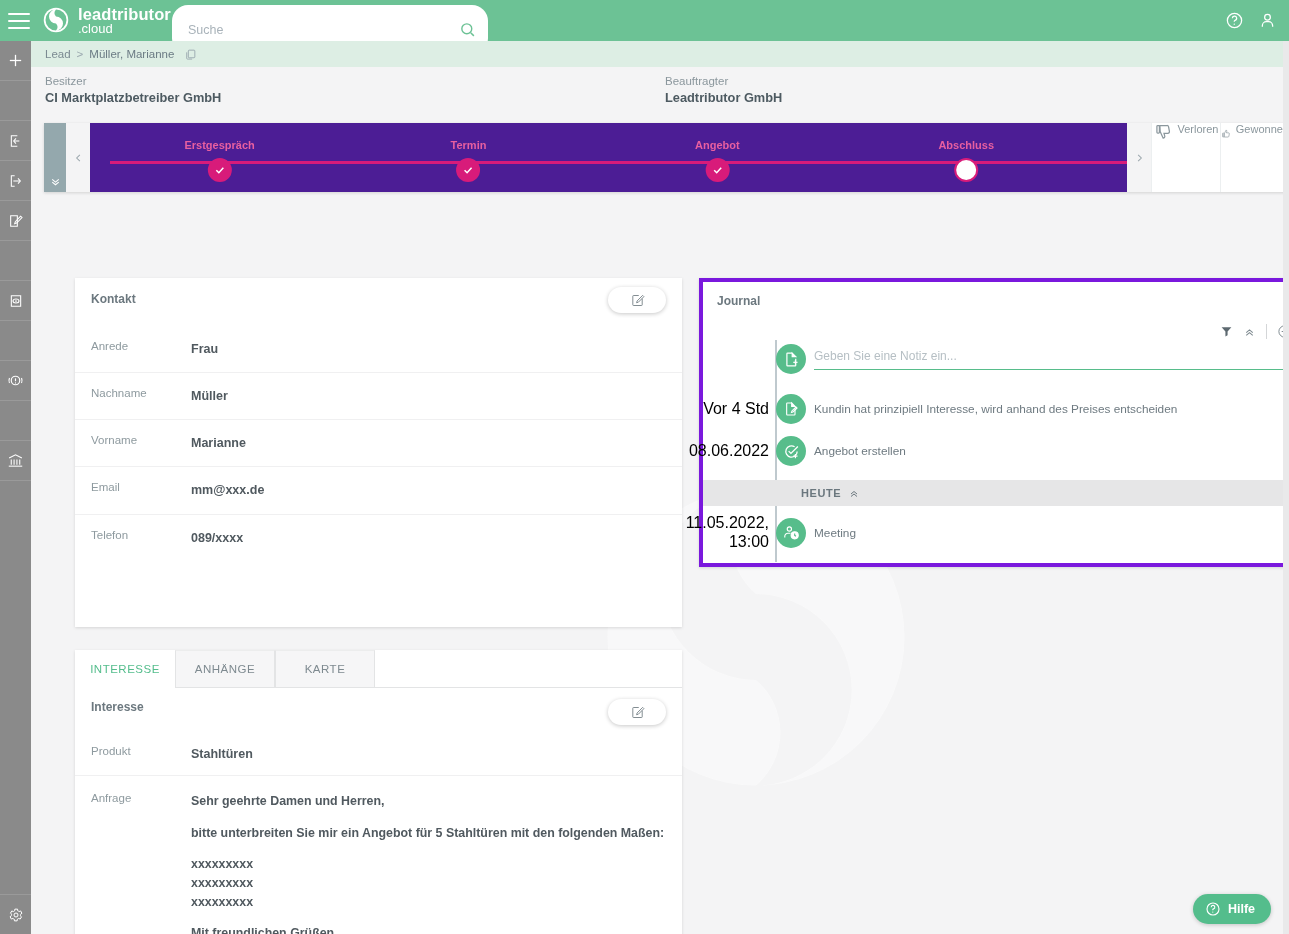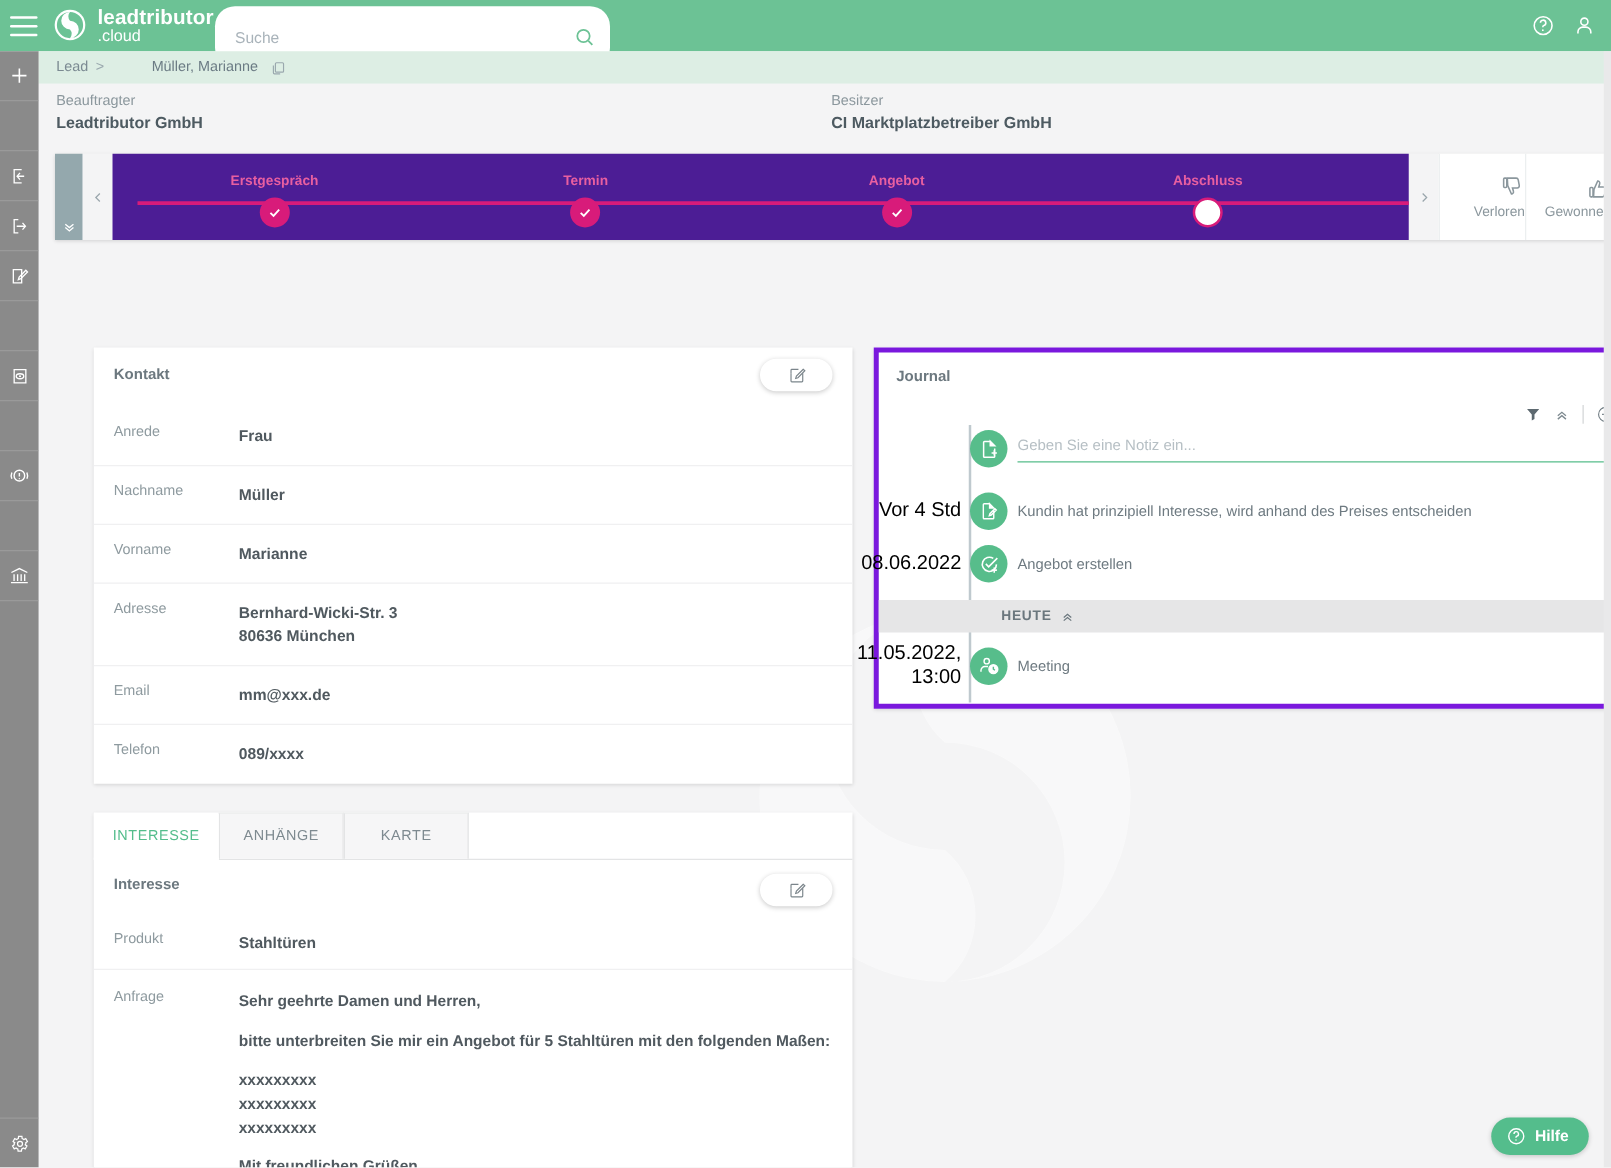--- a/index.html
+++ b/index.html
@@ -55,21 +55,21 @@
   .rail-bottom { height: 40px; display: flex; align-items: center; justify-content: center;
                  border-top: 1px solid #9a9a9a; cursor: pointer; color: #ffffff; }
 
   
   .crumbbar {
     position: absolute; left: 31px; top: 41px; width: 1258px; height: 26px;
     background: #ddeee4; display: flex; align-items: center; padding-left: 14px; gap: 6px;
   }
   .crumb { font-size: 11.5px; color: #7b8a92; cursor: pointer; }
   .crumb.sep { color: #9aa8ae; }
-  .crumb.cur { color: #6b7b84; margin-left: 32px; }
+  .crumb.cur { color: #6b7b84; }
 
   
   .canvas {
     position: absolute; left: 31px; top: 67px; width: 1258px; height: 867px;
     background: #f4f4f5; overflow: hidden;
   }
   .watermark {
     position: absolute; left: 560px; top: 405px; width: 330px; height: 330px;
     opacity: .45; pointer-events: none;
   }
@@ -104,21 +104,21 @@
   .pipe-label { font-size: 11px; color: #e85fa0; margin-top: 16px; white-space: nowrap; }
   .pipe-dot {
     width: 24px; height: 24px; border-radius: 50%; margin: 7px auto 0;
     display: flex; align-items: center; justify-content: center;
   }
   .pipe-dot.done { background: #d81b7a; }
   .pipe-dot.open { background: #ffffff; border: 2.5px solid #d81b7a; }
   .pipe-actions { display: flex; }
   .pipe-act {
     width: 69px; background: #ffffff; border-left: 1px solid #eceff0;
-    display: flex; flex-direction: column; align-items: flex-end; justify-content: center;
+    display: flex; flex-direction: row; align-items: flex-start; justify-content: center;
     gap: 4px; cursor: pointer;
   }
   .pipe-act-label { font-size: 11px; color: #8b979d; }
 
   
   .card {
     background: #ffffff; box-shadow: 0 1px 3px rgba(0,0,0,.13); position: absolute;
   }
   .card-title {
     font-size: 12px; font-weight: bold; color: #6c787f; padding: 14px 0 0 16px;
@@ -314,26 +314,26 @@
 
   <div class="canvas">
 
     <svg class="watermark" viewBox="0 0 200 200">
       <path d="M100 10 A90 90 0 0 1 100 190 A58 58 0 0 0 100 74 A42 42 0 0 1 100 10 Z" fill="#ffffff"></path>
       <path d="M100 190 A90 90 0 0 1 100 10 A58 58 0 0 0 100 126 A42 42 0 0 1 100 190 Z" fill="#ffffff"></path>
     </svg>
 
     <div class="ownerstrip">
       <div class="ownercell">
+        <div class="owner-label">Besitzer</div>
+        <div class="owner-value">CI Marktplatzbetreiber GmbH</div>
+      </div>
+      <div class="ownercell">
         <div class="owner-label">Beauftragter</div>
         <div class="owner-value">Leadtributor GmbH</div>
-      </div>
-      <div class="ownercell">
-        <div class="owner-label">Besitzer</div>
-        <div class="owner-value">CI Marktplatzbetreiber GmbH</div>
       </div>
     </div>
 
     <div class="pipewrap">
       <div class="pipe-handle">
         <svg width="13" height="13" viewBox="0 0 24 24" fill="none" stroke="#ffffff" stroke-width="2">
           <path d="M6 8l6 5 6-5"></path>
             <path d="M6 13l6 5 6-5"></path>
         </svg>
       </div>
@@ -412,25 +412,20 @@
         </div>
         <div class="frow">
           <div class="flabel">Nachname</div>
           <div class="fvalue">Müller</div>
         </div>
         <div class="frow">
           <div class="flabel">Vorname</div>
           <div class="fvalue">Marianne</div>
         </div>
         <div class="frow">
-          <div class="flabel">Adresse</div>
-          <div class="fvalue" style="white-space:pre-line">Bernhard-Wicki-Str. 3
-80636 München</div>
-        </div>
-        <div class="frow">
           <div class="flabel">Email</div>
           <div class="fvalue">mm@xxx.de</div>
         </div>
         <div class="frow">
           <div class="flabel">Telefon</div>
           <div class="fvalue">089/xxxx</div>
         </div>
       </div>
     </div>
 

